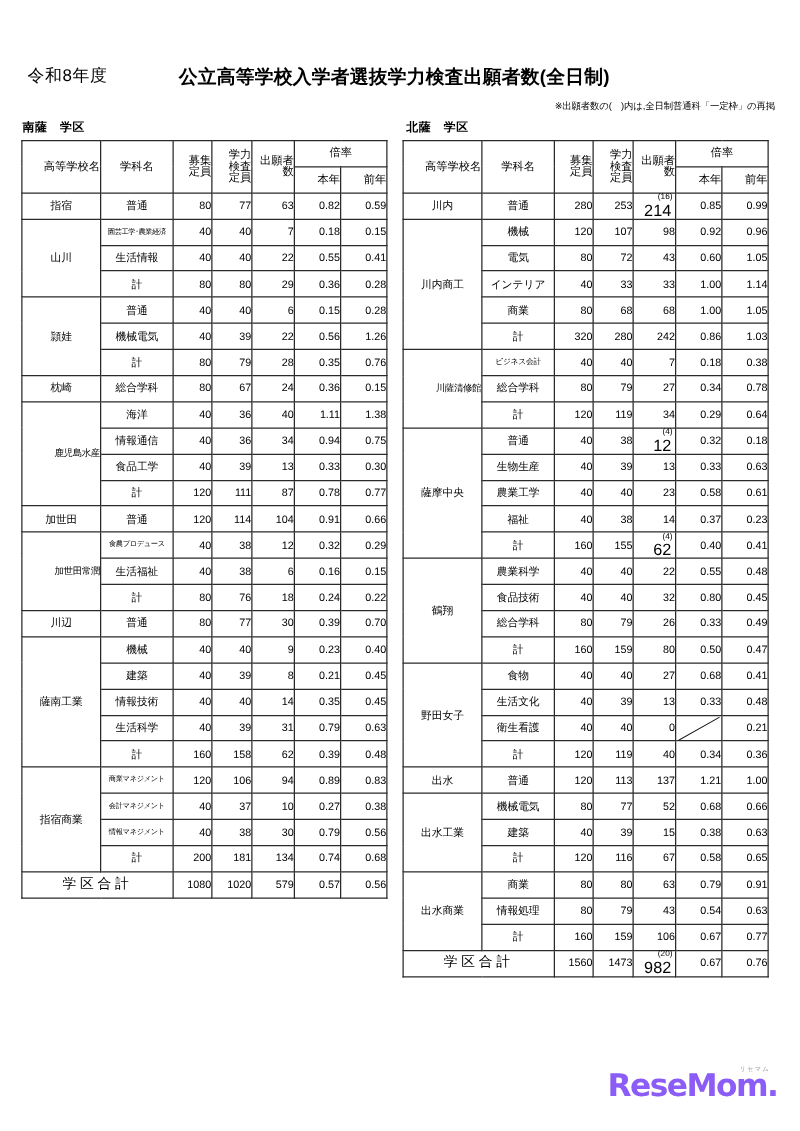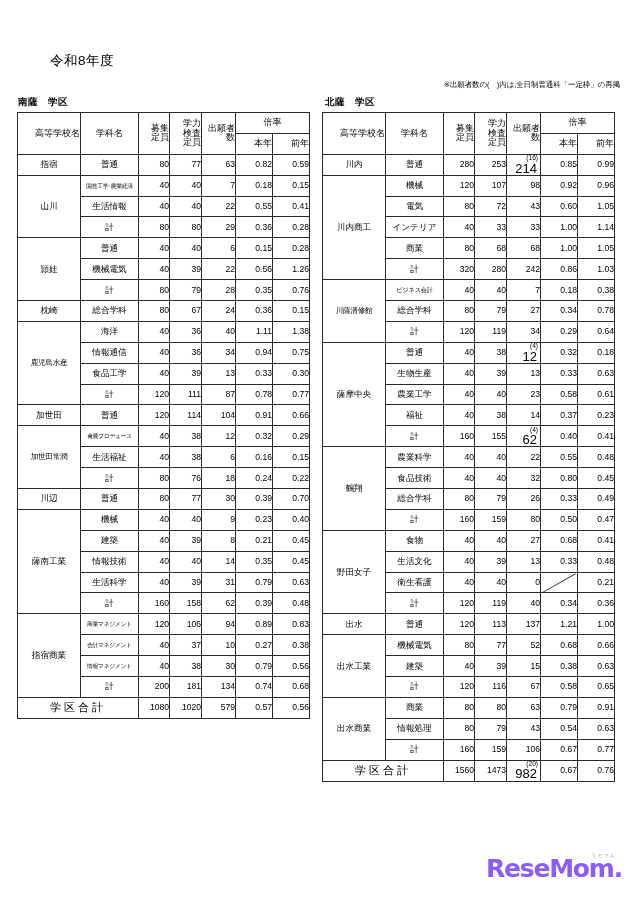--- a/index.html
+++ b/index.html
@@ -4,21 +4,21 @@
 <style>
   html,body{margin:0;padding:0;}
   body{
     width:640px;height:905px;background:#ffffff;
     font-family:"Liberation Sans","DejaVu Sans",sans-serif;
     color:#000;position:relative;overflow:hidden;
   }
   .page{position:relative;width:640px;height:905px;}
 
   
-  .hdr-row{position:absolute;left:0;top:52px;width:560px;height:26px;margin-left:28px;}
+  .hdr-row{position:absolute;left:0;top:52px;width:560px;height:26px;}
   .era{position:absolute;left:22px;top:0;font-size:13.5px;letter-spacing:.5px;}
   .maintitle{position:absolute;left:143px;top:0;font-size:15px;font-weight:bold;letter-spacing:.2px;}
   .note{position:absolute;right:20px;top:80px;font-size:7.5px;letter-spacing:-.1px;}
 
   .zone-label{position:absolute;font-size:9.5px;font-weight:bold;letter-spacing:.5px;}
   #zone-left{left:18px;top:96px;}
   #zone-right{left:325px;top:96px;}
 
   
   .tblwrap{position:absolute;}
@@ -52,21 +52,21 @@
 
   thead td{text-align:center;font-size:9px;}
   .hd-tall{height:41.8px;}
   .hd-half{height:20.9px;}
   .hd-stack{display:block;line-height:1.08;}
 
   .dept-sm{font-size:6.2px;display:block;line-height:1.06;letter-spacing:-.2px;}
   .dept-xs{font-size:5.8px;display:block;line-height:1.05;letter-spacing:-.3px;}
 
   .schoolcell{text-align:center;font-size:8.6px;}
-  .school-sm{font-size:7.6px;letter-spacing:-.3px;}
+  .school-sm{font-size:7.6px;letter-spacing:-.3px;text-align:right;}
   .totalrow td{ }
   .totalrow .tlabel{text-align:center;font-size:11px;letter-spacing:3px;}
   .thick-top{border-top:1.3px solid #111 !important;}
 
   .paren{display:block;font-size:6.6px;line-height:1.0;text-align:right;padding-right:2px;}
   .parenval{display:block;font-size:13px;line-height:1.0;text-align:right;padding-right:3px;}
 
   .slash-cell{position:relative;}
   .slash-cell svg{position:absolute;left:0;top:0;width:100%;height:100%;display:block;}
 
@@ -76,20 +76,21 @@
   .logo-main .dot{font-size:25px;}
   .logo-ruby{position:absolute;right:6px;top:-2px;font-size:5px;color:#9a9a9a;letter-spacing:1px;}
 </style>
 </head>
 <body>
 
 <div class="page">
 
   <div class="hdr-row">
     <div class="era">令和8年度</div>
+    <div class="maintitle">公立高等学校入学者選抜学力検査出願者数(全日制)</div>
   </div>
   <div class="note">※出願者数の(　)内は,全日制普通科「一定枠」の再掲</div>
 
   <div class="zone-label" id="zone-left">南薩　学区</div>
   <div class="zone-label" id="zone-right">北薩　学区</div>
 
   <div class="tblwrap" id="wrap-left">
     <table class="t" id="table-left">
         <thead>
           <tr>

